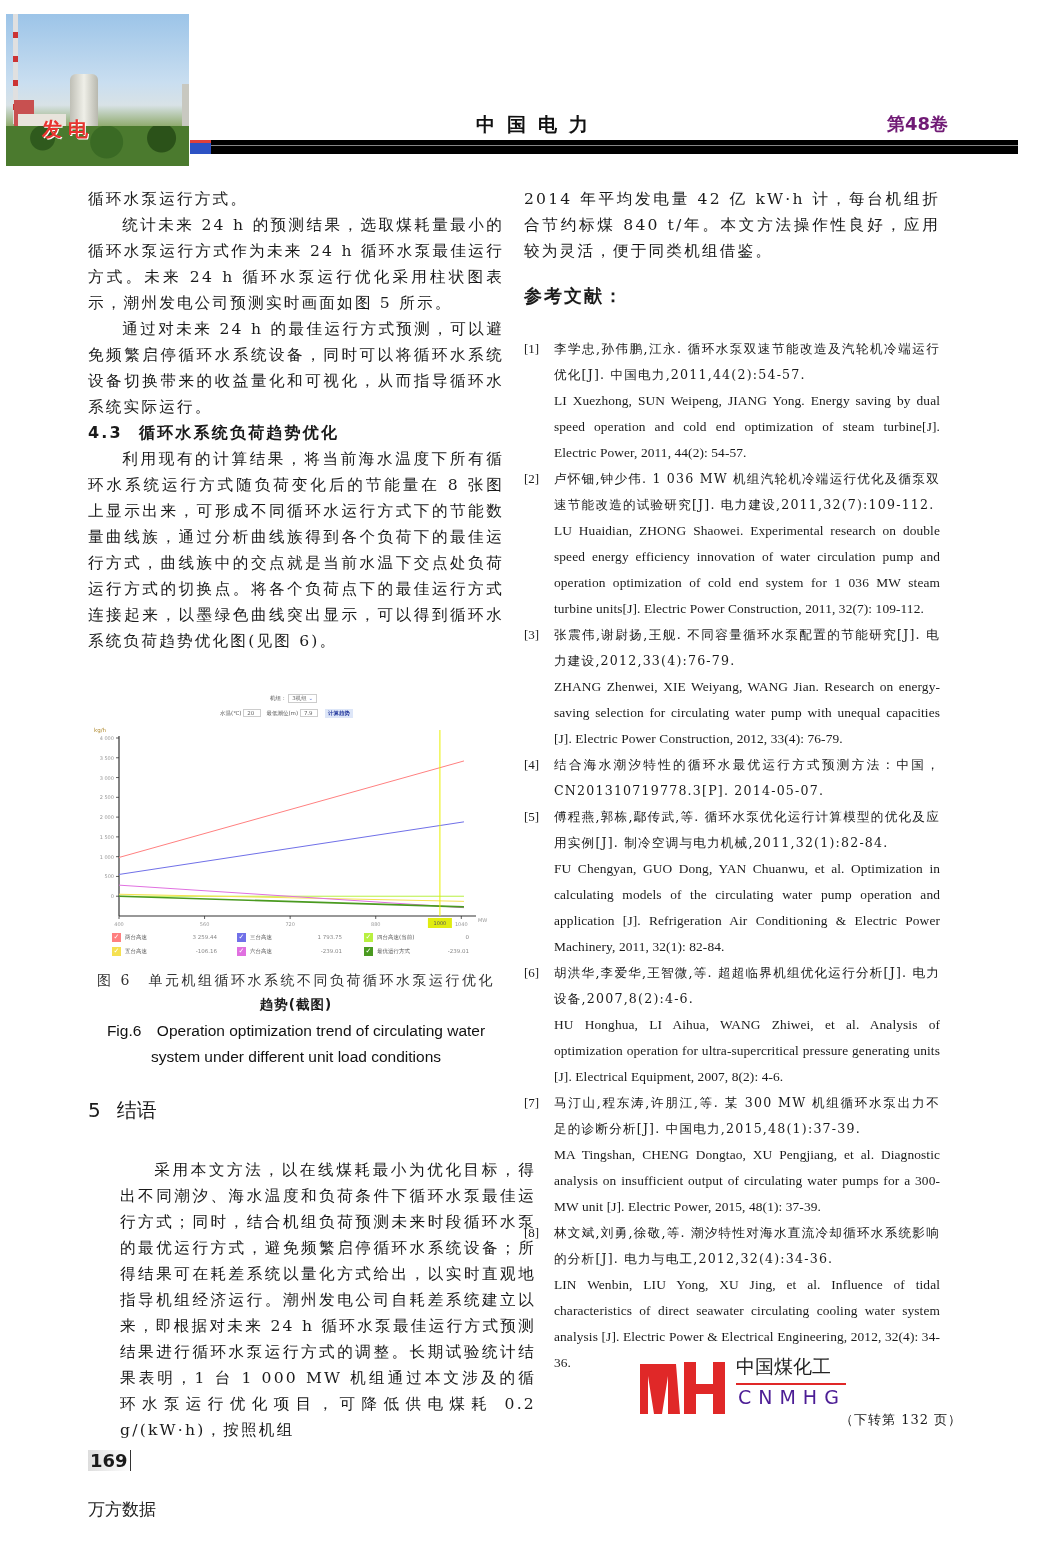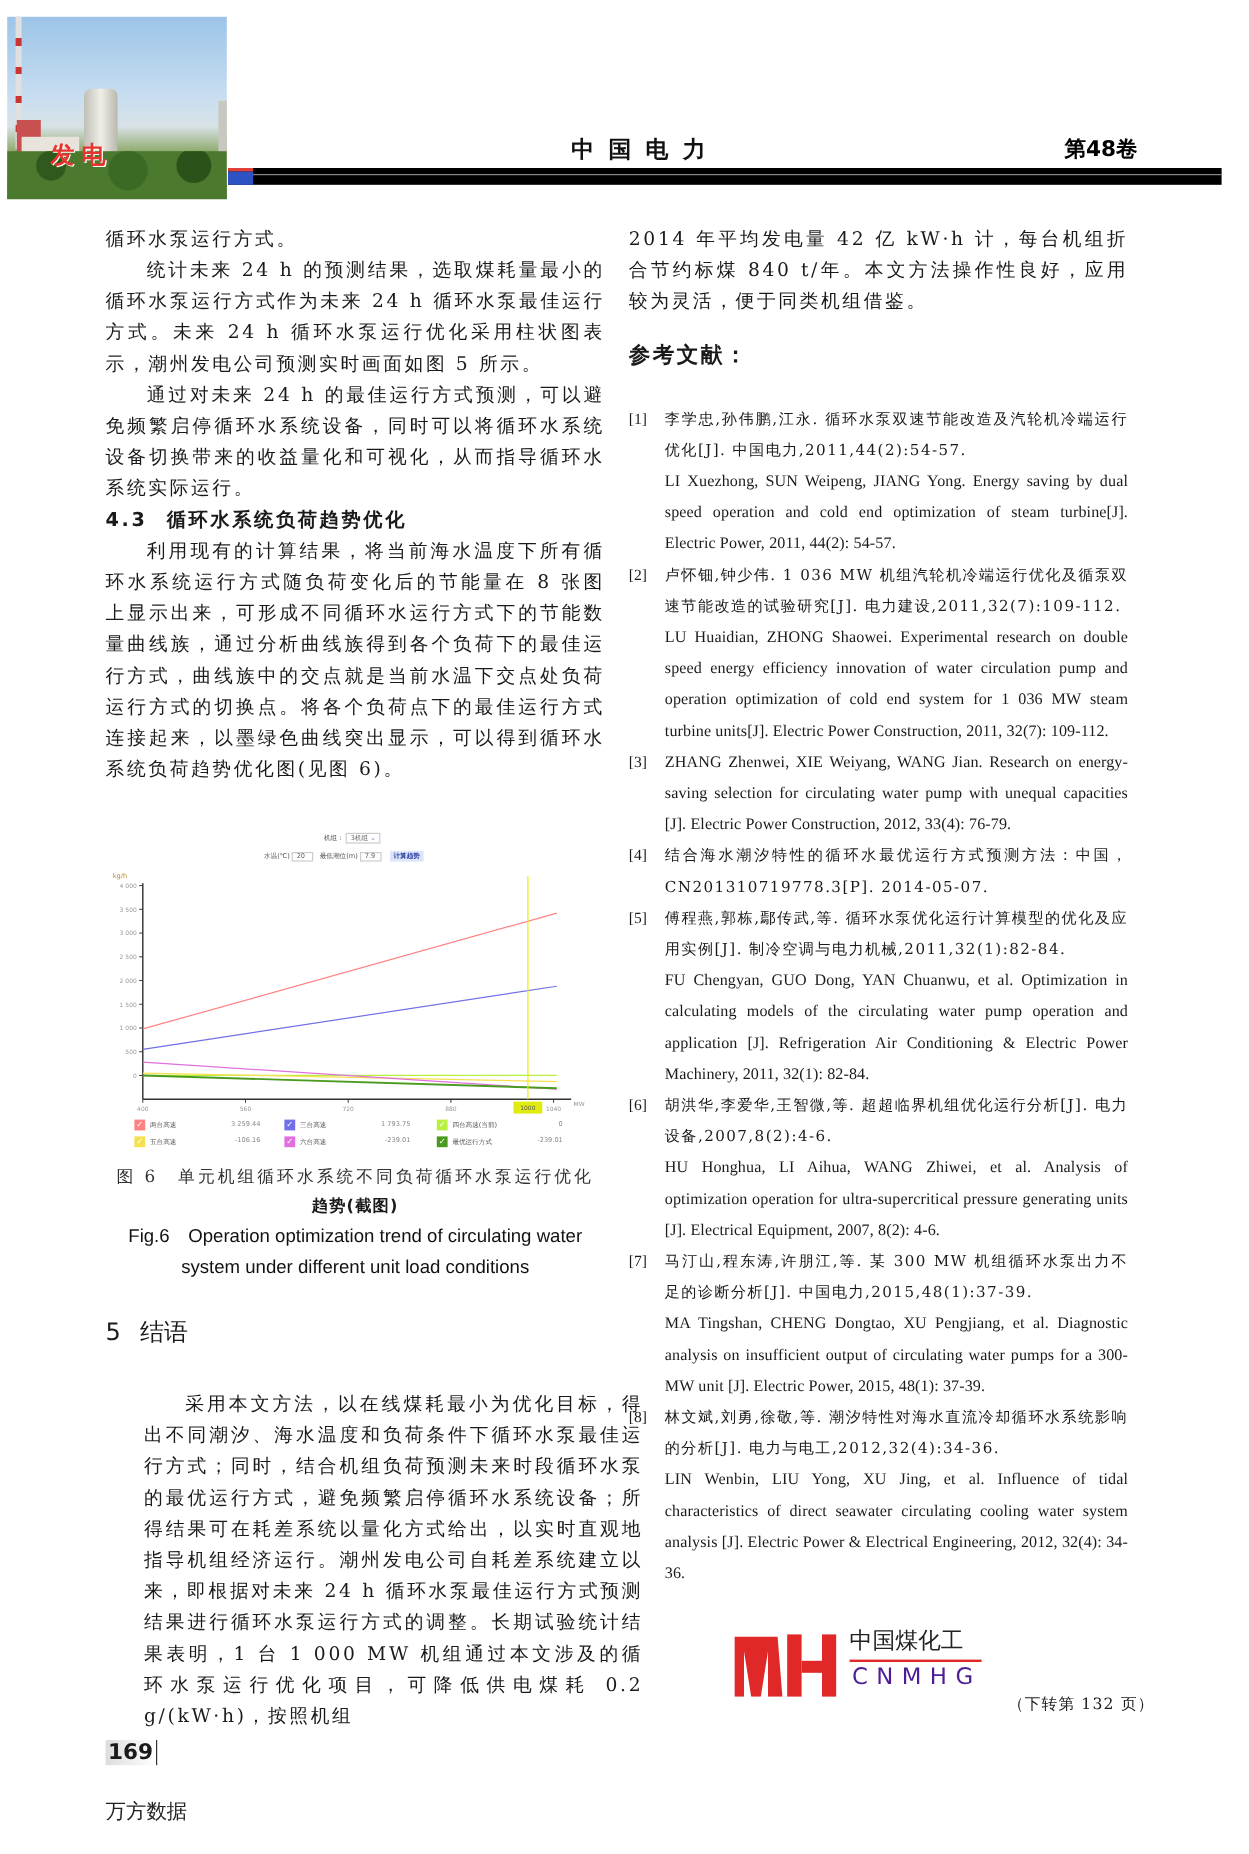--- a/index.html
+++ b/index.html
@@ -18,21 +18,21 @@
   .hdr-photo .building2 { position: absolute; left: 12px; top: 100px; width: 48px; height: 28px; background: #e8e4dc; }
   .hdr-photo .trees { position: absolute; left: 0; bottom: 0; width: 100%; height: 40px;
     background: radial-gradient(circle at 20% 30%, #2f5a1d 0 12px, transparent 13px),
                 radial-gradient(circle at 55% 40%, #3a6a24 0 16px, transparent 17px),
                 radial-gradient(circle at 85% 30%, #2b5219 0 14px, transparent 15px), #4b7a2e; }
   .hdr-photo .tag { position: absolute; left: 36px; top: 102px; font-family: "DejaVu Sans", sans-serif;
     font-weight: bold; font-size: 20px; color: #e8332f; letter-spacing: 6px; text-shadow: 1px 1px 0 #fff; }
   .hdr-journal { position: absolute; left: 476px; top: 112px; font-family: Liberation Serif, serif;
     font-weight: bold; font-size: 19px; letter-spacing: 12px; color: #111; }
   .hdr-vol { position: absolute; left: 887px; top: 112px; font-family: "DejaVu Sans", sans-serif;
-    font-weight: bold; font-size: 18px; color: #000000; text-align: center; }
+    font-weight: bold; font-size: 18px; color: #701a75; text-align: center; }
   .hdr-rule { position: absolute; left: 190px; top: 140px; width: 828px; height: 14px; background: #000; }
   .hdr-rule .stripe { position: absolute; left: 0; top: 5px; width: 100%; height: 1px; background: #888; }
   .hdr-rule .red { position: absolute; left: 0; top: 0; width: 21px; height: 3px; background: #e0403a; }
   .hdr-rule .blue { position: absolute; left: 0; top: 3px; width: 21px; height: 11px; background: #2d52c4; }
 
   
   .col { position: absolute; top: 186px; }
   .col-left { left: 88px; width: 416px; }
   .col-right { left: 524px; width: 416px; }
   .body-text { font-size: 15.6px; line-height: 26px; letter-spacing: 2.2px; text-align: justify; }
@@ -65,21 +65,21 @@
   .ref .rn { position: absolute; left: 0; top: 0; font-family: "Liberation Serif", serif; font-size: 13px; }
   .ref .cn { letter-spacing: 1.2px; }
   .ref .en { font-family: "Liberation Serif", serif; font-size: 13.4px; letter-spacing: 0.1px; }
 
   .cont { position: absolute; left: 840px; top: 1411px; font-size: 13px; letter-spacing: 1px; }
   .pageno { position: absolute; left: 88px; top: 1450px; font-family: "DejaVu Sans", sans-serif; font-weight: bold; font-size: 18px;
     background: linear-gradient(90deg, #ddd, #fff); padding: 0 2px; border-right: 1px solid #333; }
   .footer { position: absolute; left: 88px; top: 1498px; font-family: "DejaVu Sans", sans-serif; font-size: 17px; color: #222; }
 
   
-  .wm { position: absolute; left: 612px; top: 1354px; width: 220px; height: 60px; }
+  .wm { position: absolute; left: 640px; top: 1354px; width: 220px; height: 60px; }
   .wm-logo { position: absolute; left: 0; top: 0; width: 85px; height: 60px; }
   .wm-cn { position: absolute; left: 96px; top: 0; font-family: "DejaVu Sans", sans-serif; font-size: 19px; color: #222; background: #fff; padding-right: 2px; }
   .wm-line { position: absolute; left: 96px; top: 29px; width: 110px; height: 2px; background: #e02828; }
   .wm-en { position: absolute; left: 98px; top: 32px; font-family: "DejaVu Sans", sans-serif; font-size: 19px; letter-spacing: 7px; color: #4c1d95; }
 </style>
 </head>
 <body>
 
 <div class="hdr-photo">
   <div class="chimney"></div>
@@ -226,20 +226,21 @@
         <div class="cn">李学忠,孙伟鹏,江永. 循环水泵双速节能改造及汽轮机冷端运行优化[J]. 中国电力,2011,44(2):54-57.</div>
         <div class="en">LI Xuezhong, SUN Weipeng, JIANG Yong. Energy saving by dual speed operation and cold end optimization of steam turbine[J]. Electric Power, 2011, 44(2): 54-57.</div>
       </div>
       <div class="ref">
         <span class="rn">[2]</span>
         <div class="cn">卢怀钿,钟少伟. 1 036 MW 机组汽轮机冷端运行优化及循泵双速节能改造的试验研究[J]. 电力建设,2011,32(7):109-112.</div>
         <div class="en">LU Huaidian, ZHONG Shaowei. Experimental research on double speed energy efficiency innovation of water circulation pump and operation optimization of cold end system for 1 036 MW steam turbine units[J]. Electric Power Construction, 2011, 32(7): 109-112.</div>
       </div>
       <div class="ref">
         <span class="rn">[3]</span>
+        <div class="cn">张震伟,谢尉扬,王舰. 不同容量循环水泵配置的节能研究[J]. 电力建设,2012,33(4):76-79.</div>
         <div class="en">ZHANG Zhenwei, XIE Weiyang, WANG Jian. Research on energy-saving selection for circulating water pump with unequal capacities [J]. Electric Power Construction, 2012, 33(4): 76-79.</div>
       </div>
       <div class="ref">
         <span class="rn">[4]</span>
         <div class="cn">结合海水潮汐特性的循环水最优运行方式预测方法：中国，CN201310719778.3[P]. 2014-05-07.</div>
       </div>
       <div class="ref">
         <span class="rn">[5]</span>
         <div class="cn">傅程燕,郭栋,鄢传武,等. 循环水泵优化运行计算模型的优化及应用实例[J]. 制冷空调与电力机械,2011,32(1):82-84.</div>
         <div class="en">FU Chengyan, GUO Dong, YAN Chuanwu, et al. Optimization in calculating models of the circulating water pump operation and application [J]. Refrigeration Air Conditioning &amp; Electric Power Machinery, 2011, 32(1): 82-84.</div>

